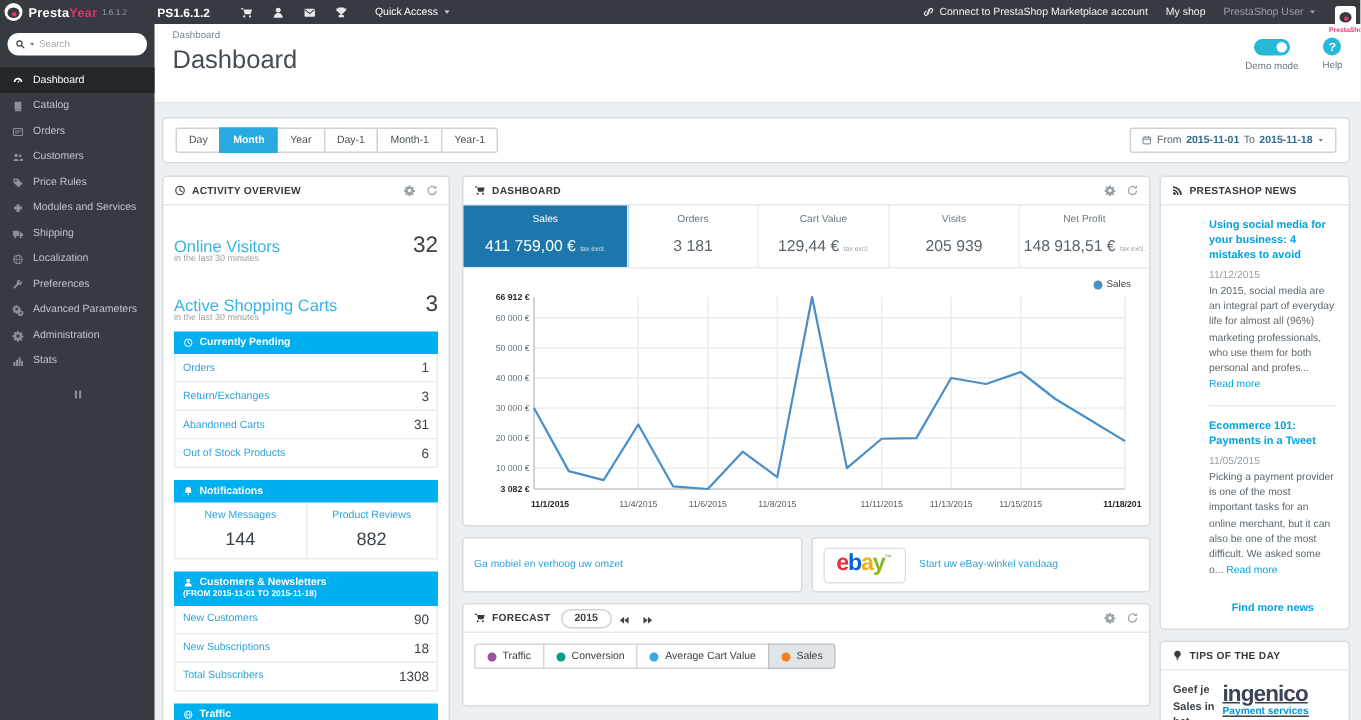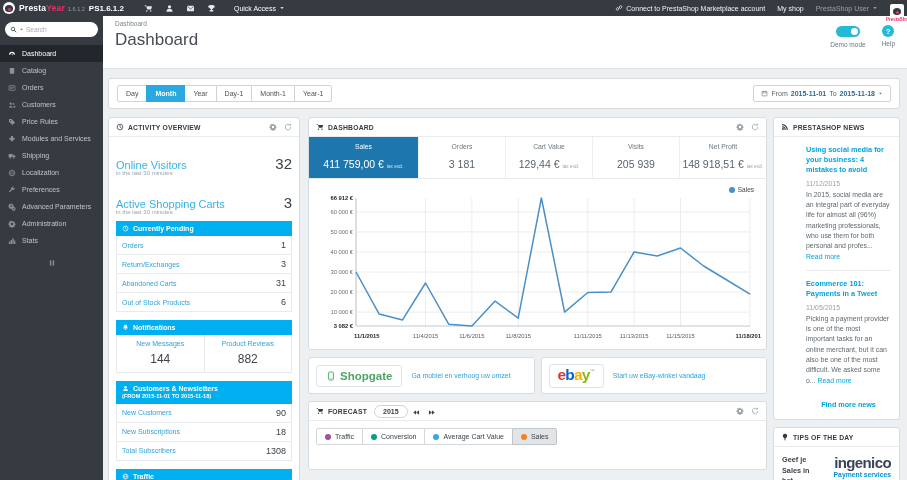--- a/index.html
+++ b/index.html
@@ -12,21 +12,21 @@
 
   
   .topbar{position:absolute;left:0;top:0;width:907px;height:16px;background:#363a41;color:#fff;
           display:flex;align-items:center;font-size:7px;z-index:30;}
   .logo-circle{width:12px;height:12px;border-radius:50%;background:#fff;margin:0 4px 0 3px;position:relative;overflow:hidden;}
   .logo-circle:before{content:"";position:absolute;left:2px;top:3px;width:8px;height:7px;border-radius:50% 50% 45% 45%;background:#363a41;}
   .logo-circle:after{content:"";position:absolute;left:5px;top:6px;width:3px;height:3px;border-radius:50%;background:#e5336d;}
   .brand{font-size:8.5px;font-weight:bold;letter-spacing:.2px;}
   .brand .pink{color:#e5336d;}
   .brand-ver{font-size:5.5px;color:#9aa0a6;margin-left:3px;margin-top:2px;}
-  .shopname{font-size:8px;font-weight:bold;margin-left:4px;}
+  .shopname{font-size:8px;font-weight:bold;margin-left:20px;}
   .tb-icons{display:flex;margin-left:14px;}
   .tb-icons .ic{width:9px;height:9px;color:#e6e8ea;margin:0 6px;}
   .quick{display:flex;align-items:center;gap:3px;margin-left:12px;font-size:7px;}
   .quick .ic{width:6px;height:6px;color:#cfd3d6;}
   .tb-right{margin-left:auto;display:flex;align-items:center;gap:12px;}
   .tb-link{display:flex;align-items:center;gap:3px;color:#f2f4f5;}
   .tb-link .ic{width:8px;height:8px;}
   .tb-user{color:#9aa1a7;display:flex;align-items:center;gap:3px;}
   .tb-user .ic{width:6px;height:6px;}
   .avatar{width:14px;height:14px;background:#fff;border-radius:2px;margin:5px 3px 0 0;position:relative;z-index:31;}
@@ -159,21 +159,21 @@
   .article{padding-bottom:8px;}
   .article + .article{border-top:1px solid #e8eaec;padding-top:8px;}
   .atitle{color:#00a3e0;font-weight:bold;font-size:7.3px;line-height:1.4;margin-bottom:4px;cursor:pointer;}
   .adate{color:#9aa2a8;font-size:6.9px;margin-bottom:3px;}
   .abody{color:#5d686f;font-size:6.9px;line-height:1.5;}
   .readmore{color:#00a3e0;cursor:pointer;}
   .findmore{text-align:center;color:#00a3e0;font-size:7.2px;font-weight:bold;padding:6px 0 8px;cursor:pointer;}
 
   
   .tips-body{padding:8px 8px;}
-  .inglogo{float:right;width:76px;text-align:right;margin:0 0 3px 5px;cursor:pointer;}
+  .inglogo{float:right;width:76px;text-align:left;margin:0 0 3px 5px;cursor:pointer;text-decoration:underline;}
   .ingname{font-size:15px;font-weight:bold;color:#3b4559;letter-spacing:-.6px;line-height:1;}
   .ingsub{color:#0092d8;font-size:6.8px;font-weight:bold;line-height:1.15;margin-top:1px;}
   .tipshead{font-weight:bold;color:#3c4248;font-size:7.3px;line-height:1.45;margin-bottom:6px;}
   .tipsbody{color:#5d686f;font-size:6.9px;line-height:1.5;clear:none;}
 </style>
 </head>
 <body>
 
 <div class="topbar">
   <div class="logo-circle"></div>
@@ -664,29 +664,20 @@
               <text class="xtick" text-anchor="middle" x="323.11764705882354" y="155">11/13/2015</text>
               <text class="xtick" text-anchor="middle" x="369.47058823529414" y="155">11/15/2015</text>
               <text class="xtick bold" text-anchor="end" x="450" y="155">11/18/201</text>
               <polyline class="line" style="stroke:#4b8fc7" points="45.0,89.0 68.2,131.1 91.4,137.1 114.5,100.0 137.7,141.2 160.9,143.0 184.1,118.1 207.2,135.1 230.4,15.0 253.6,129.1 276.8,109.5 299.9,109.1 323.1,69.0 346.3,73.0 369.5,65.0 392.6,83.0 415.8,97.0 439.0,111.1"></polyline>
             </svg>
         </div>
       </div>
 
       <div class="modules">
         <div class="module">
-          <div class="sglogo">
-            <span class="ic">
-                <svg viewBox="0 0 16 16" fill="currentColor">
-                  <rect x="4.2" y="1.6" width="7.6" height="12.8" rx="1.5" fill="none" stroke="currentColor" stroke-width="1.6"></rect>
-                  <circle cx="8" cy="12" r="0.9"></circle>
-                </svg>
-              </span>
-            <span>Shopgate</span>
-          </div>
           <span class="mod-link">Ga mobiel en verhoog uw omzet</span>
         </div>
         <div class="module">
           <div class="eblogo">
             <span style="color: rgb(229, 50, 56);">e</span>
               <span style="color: rgb(0, 100, 210);">b</span>
               <span style="color: rgb(245, 175, 2);">a</span>
               <span style="color: rgb(134, 184, 23);">y</span>
               <span class="tm">™</span>
           </div>

